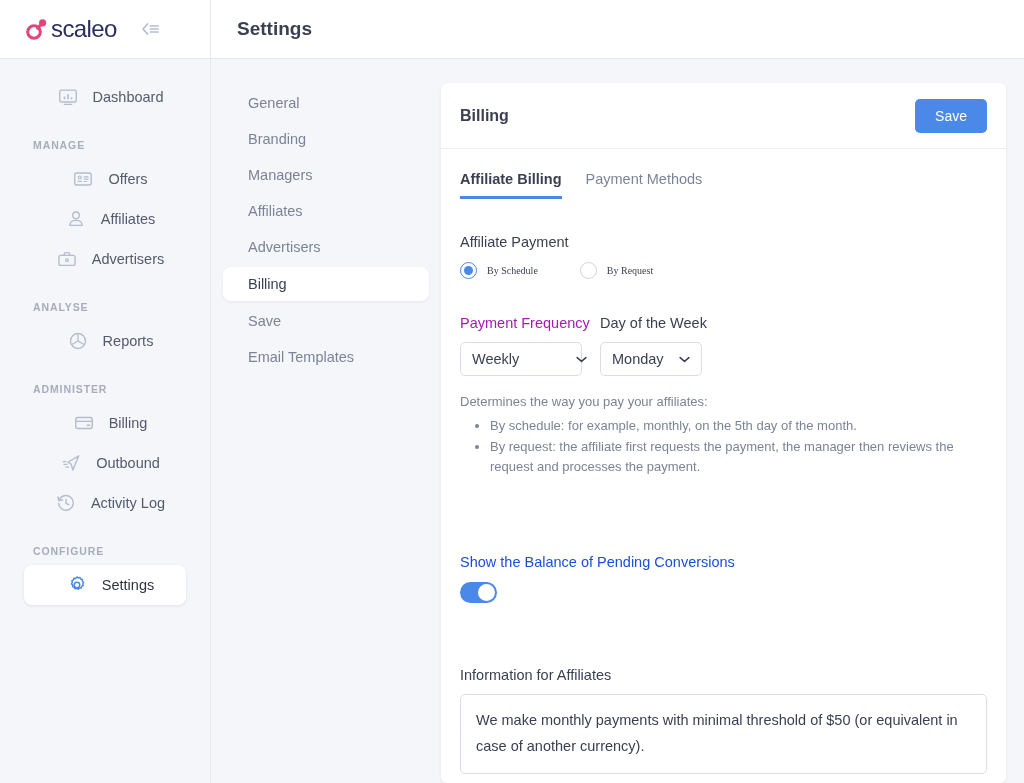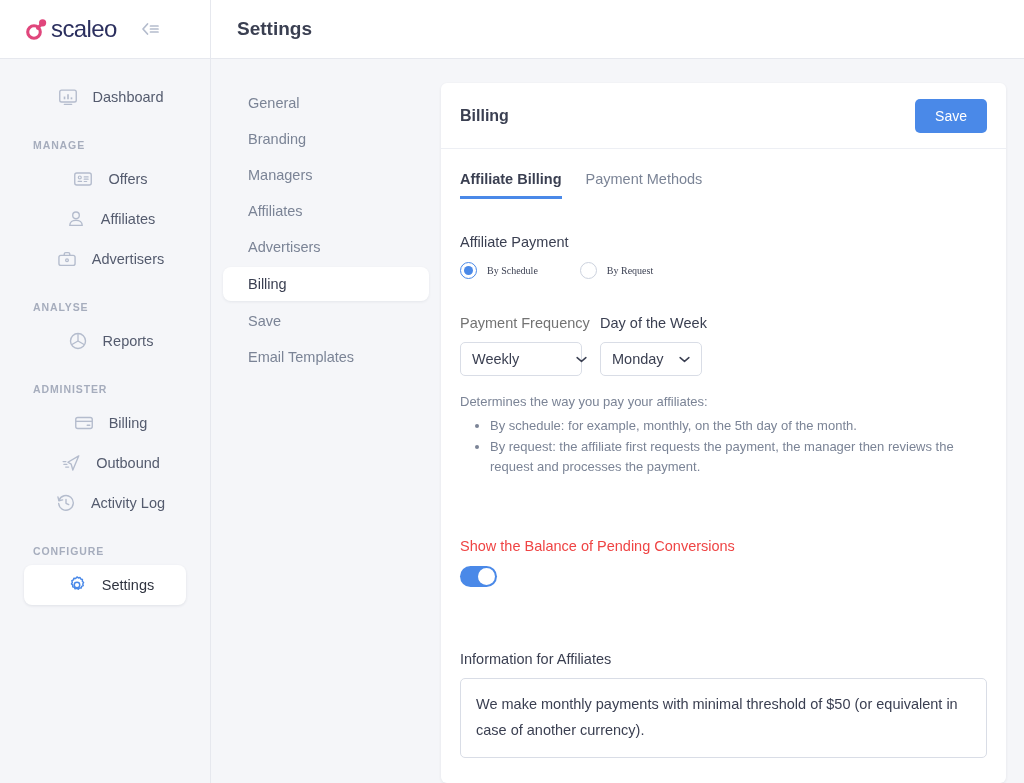--- a/index.html
+++ b/index.html
@@ -136,40 +136,40 @@
     display: flex; align-items: center; justify-content: center;
     flex: 0 0 17px;
   }
   .radio-opt.checked .radio-dot { border-color: #4a89e8; }
   .radio-opt.checked .radio-dot::after {
     content: ''; width: 9px; height: 9px; border-radius: 50%; background: #4a89e8;
   }
   .radio-label { margin-left: 10px; font-size: 10px; color: #3a3f51; font-family: Liberation Serif, serif; }
 
   .selects-labels { display: flex; margin-top: 36px; }
-  .sl1 { width: 140px; font-size: 14.5px; color: #737373; }
+  .sl1 { width: 140px; font-size: 14.5px; color: #a21caf; }
   .sl2 { font-size: 14.5px; color: #3a3f51; }
   .selects-row { display: flex; margin-top: 11px; gap: 18px; }
   .sel {
     position: relative; background: #fff;
     border: 1px solid #d9dde6; border-radius: 5px;
     height: 34px; display: flex; align-items: center;
     padding: 0 11px; cursor: pointer;
     font-size: 14.5px; color: #3a3f51;
   }
   .sel .sel-val { white-space: nowrap; }
   .sel .chev { margin-left: auto; padding-left: 14px; display: flex; }
   .sel-freq { width: 122px; gap: 43px; }
   .sel-day { width: 102px; }
 
   .helper { margin-top: 16px; font-size: 13px; color: #7b8496; line-height: 1.55; }
   .helper ul { margin: 4px 0 0 30px; }
   .helper li { margin-bottom: 1px; }
 
-  .toggle-label { margin-top: 60px; font-size: 14.5px; color: #ef4444; }
+  .toggle-label { margin-top: 76px; font-size: 14.5px; color: #1d4ed8; }
   .toggle {
     margin-top: 12px; width: 37px; height: 21px; border-radius: 11px;
     background: #4a89e8; position: relative; cursor: pointer;
   }
   .toggle .knob {
     position: absolute; top: 2px; left: 18px;
     width: 17px; height: 17px; border-radius: 50%; background: #fff;
   }
 
   .info-label { margin-top: 64px; font-size: 14.5px; color: #3a3f51; }

